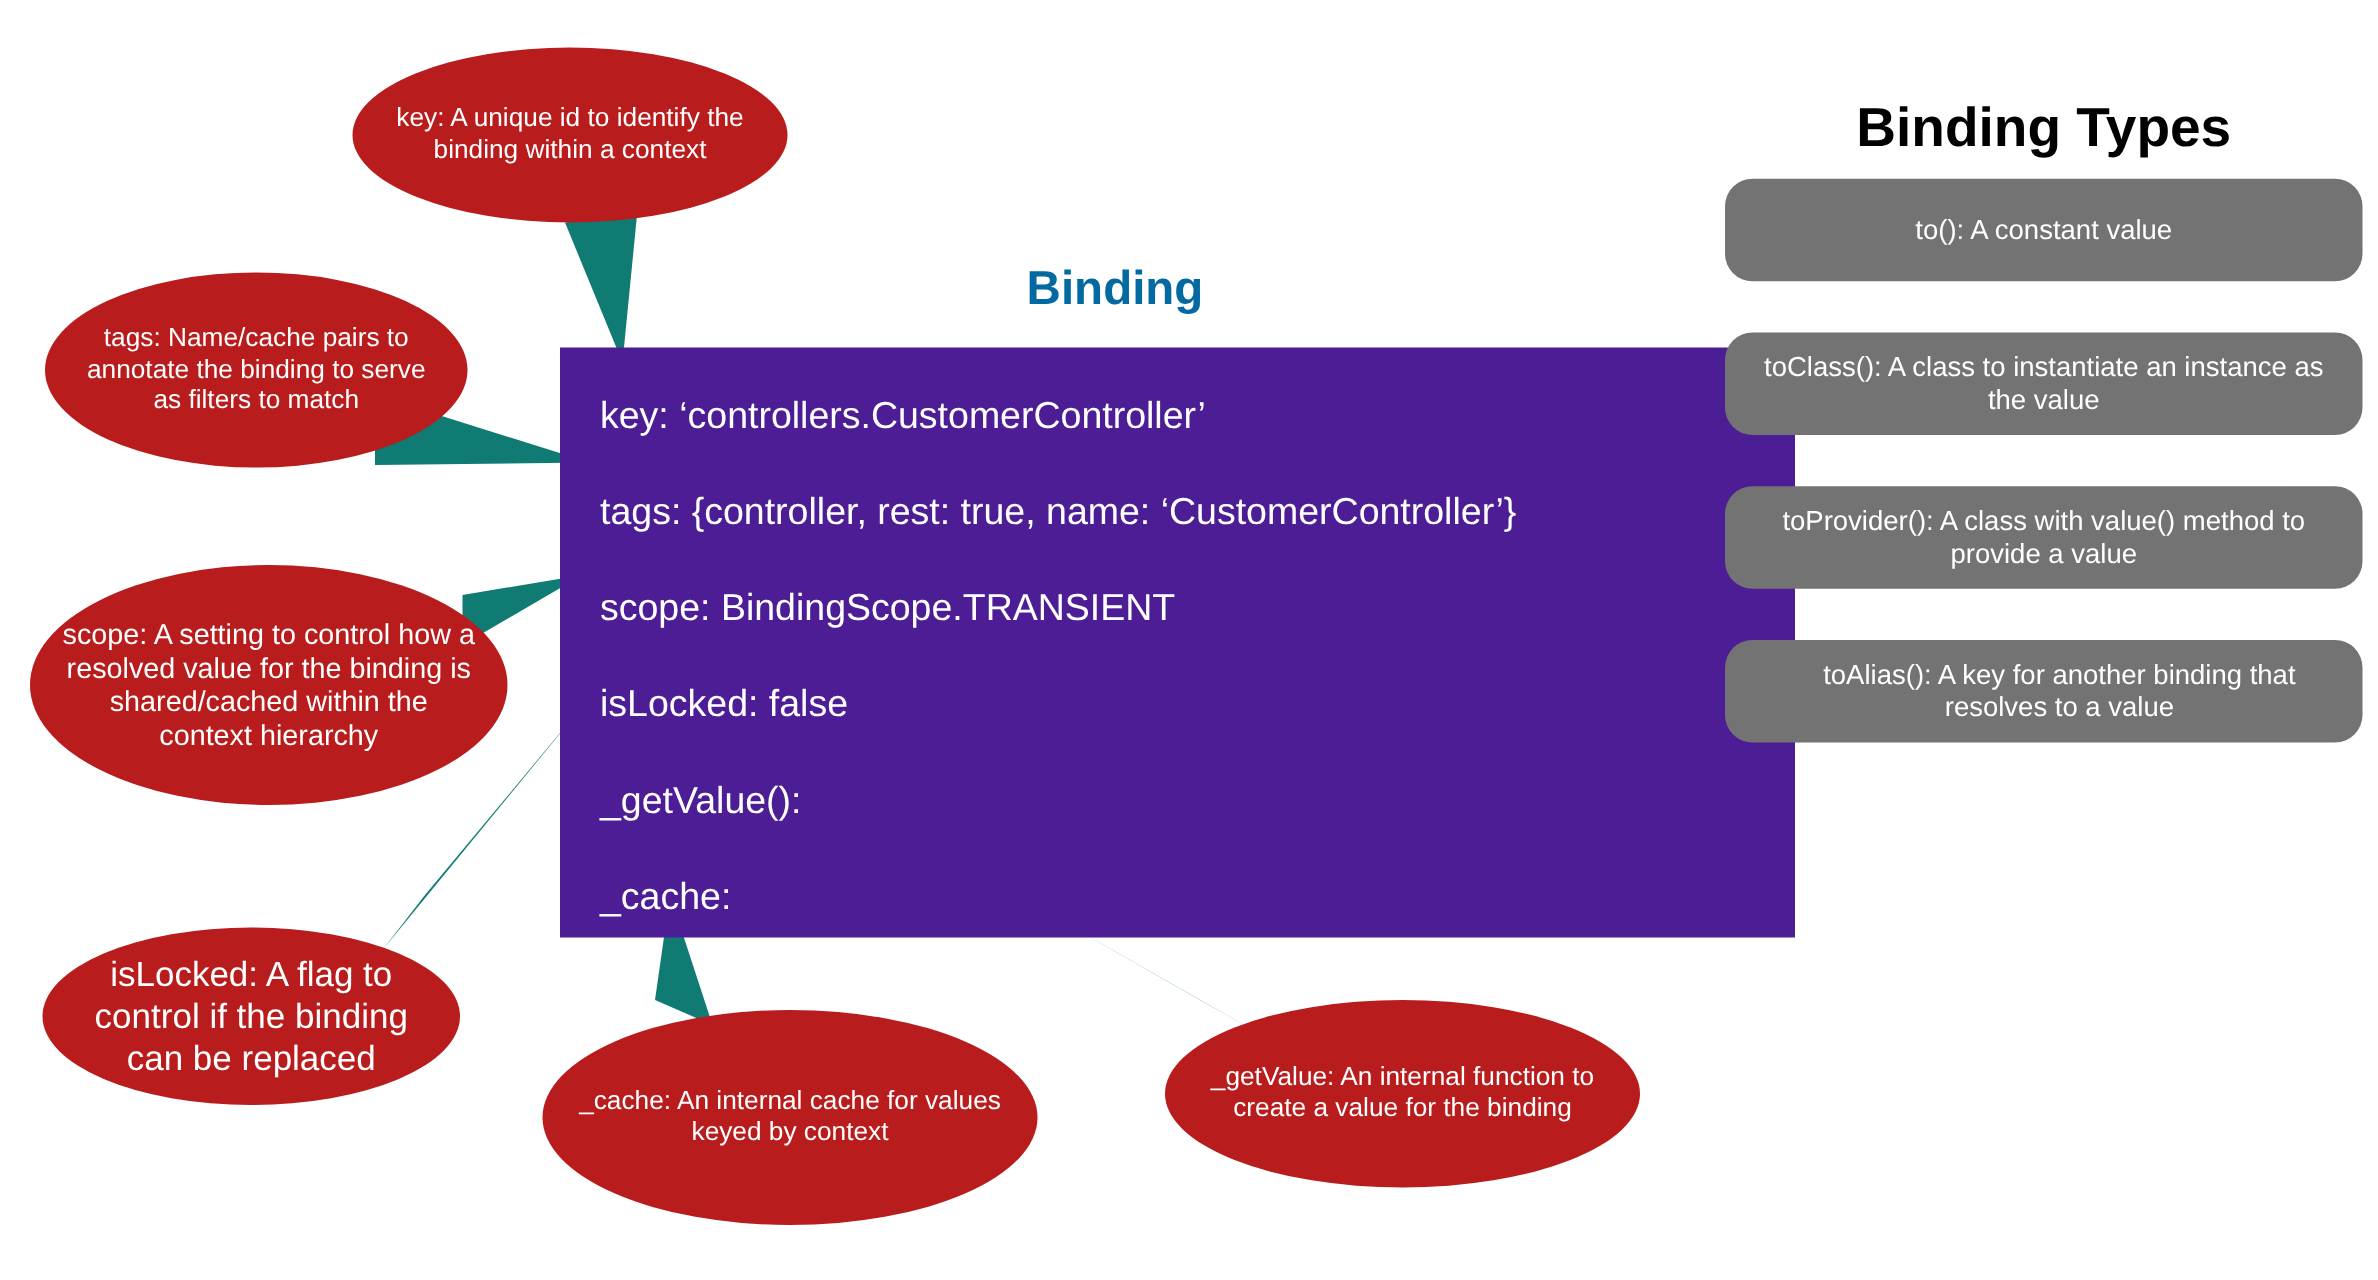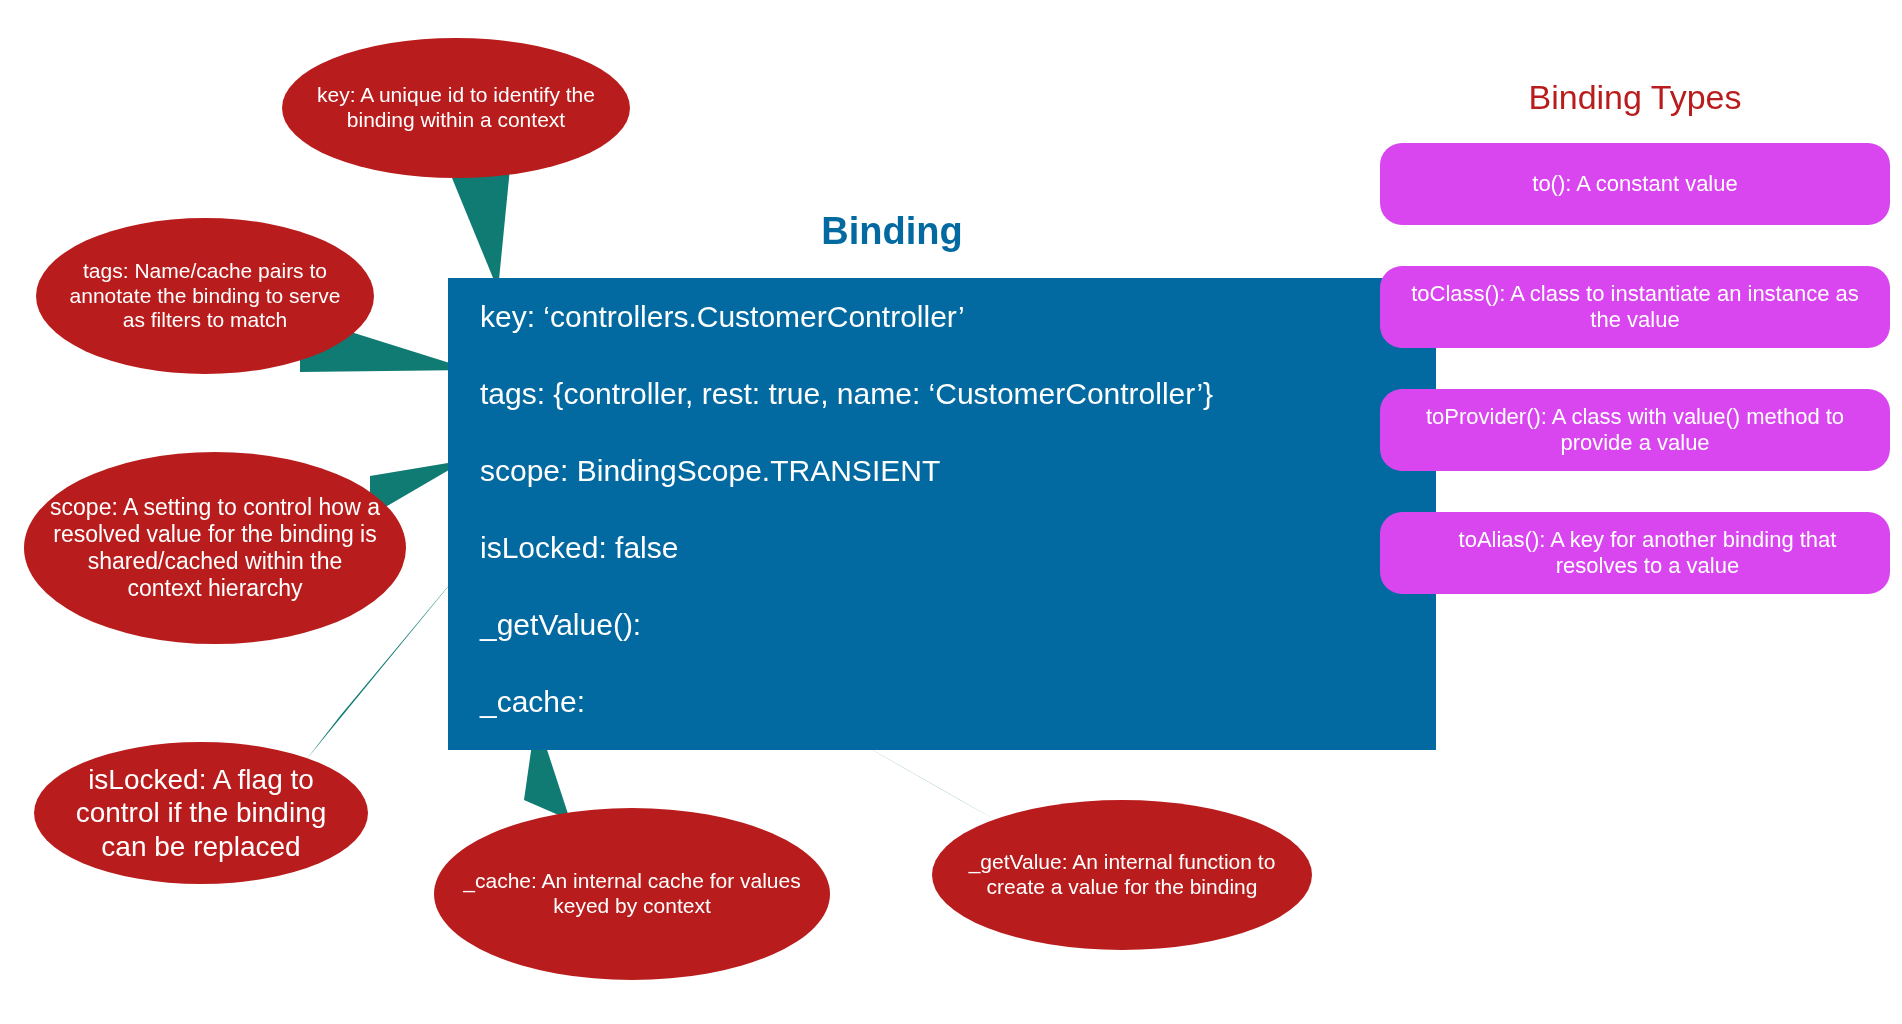--- a/index.html
+++ b/index.html
@@ -57,54 +57,54 @@
     font-weight: bold;
     color: #0369a1;
     z-index: 4;
   }
   #binding-box {
     position: absolute;
     left: 448px;
     top: 278px;
     width: 988px;
     height: 472px;
-    background: #0369a1;
+    background: #4c1d95;
     z-index: 2;
     box-sizing: border-box;
-    padding: 24px 32px 0 32px;
+    padding: 40px 32px 0 32px;
   }
   .binding-field {
     color: #ffffff;
     font-size: 30px;
     line-height: 1.0;
     margin-bottom: 47px;
     white-space: nowrap;
   }
 
   
   #types-title {
     position: absolute;
     left: 1380px;
     top: 78px;
     width: 510px;
     text-align: center;
-    font-size: 34px;
-    font-weight: normal;
-    color: #b91c1c;
+    font-size: 44px;
+    font-weight: bold;
+    color: #000000;
     z-index: 4;
   }
   #types-list {
     position: absolute;
     left: 1380px;
     top: 143px;
     width: 510px;
     z-index: 4;
   }
   .type-pill {
-    background: #d946ef;
+    background: #737373;
     color: #ffffff;
     border-radius: 22px;
     font-size: 22px;
     line-height: 1.16;
     text-align: center;
     box-sizing: border-box;
     height: 82px;
     margin-bottom: 41px;
     display: flex;
     align-items: center;

